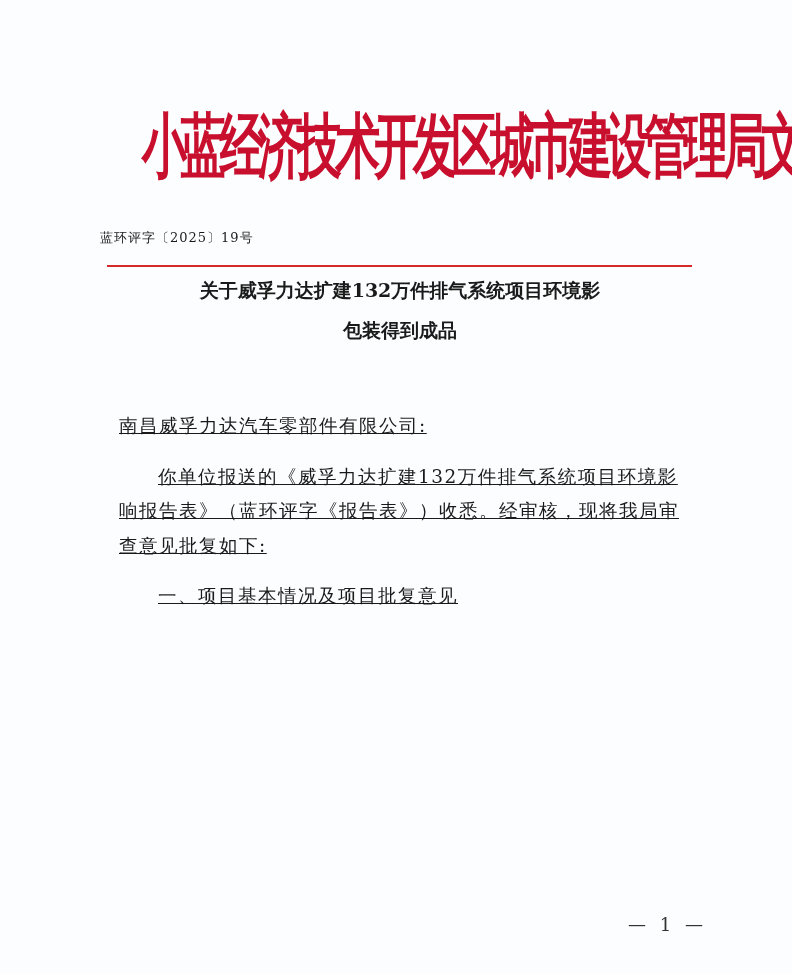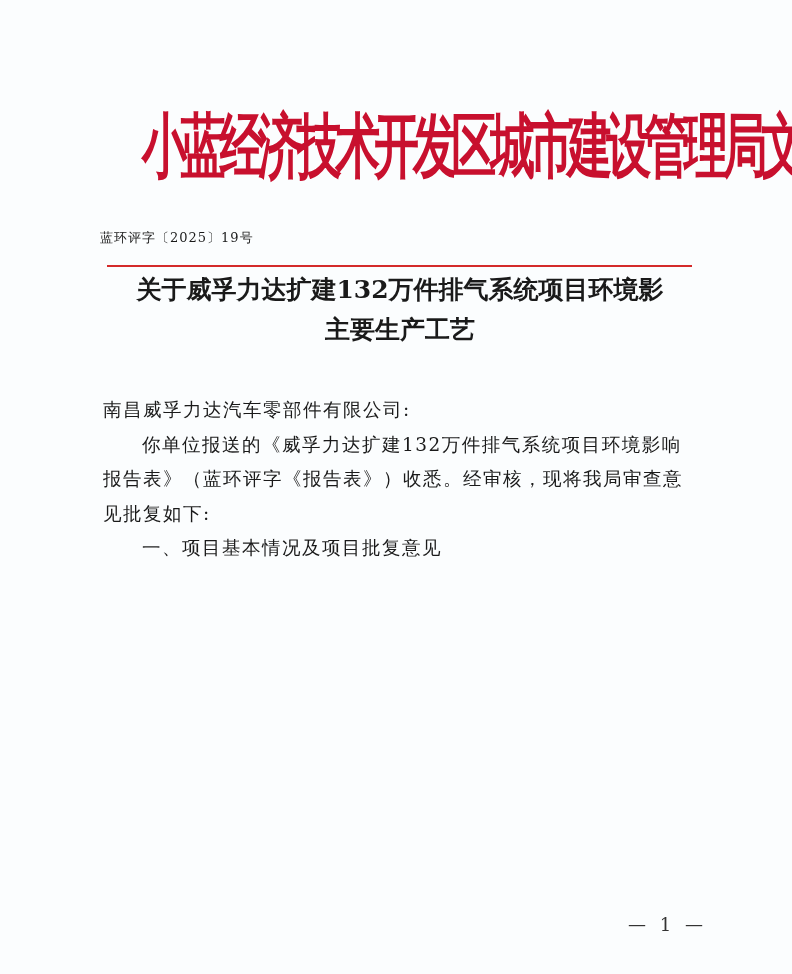--- a/index.html
+++ b/index.html
@@ -27,43 +27,43 @@
   .doc-number {
     position: absolute; left: 100px; top: 229px; width: 600px;
     text-align: left; font-size: 13px; letter-spacing: 1px;
   }
   .red-rule {
     position: absolute; left: 107px; top: 265px; width: 585px; height: 2px;
     background: #d42a2a;
   }
   .doc-title {
     position: absolute; left: 100px; top: 270px; width: 600px;
-    text-align: center; font-weight: bold; font-size: 25px; line-height: 40px;
+    text-align: center; font-weight: bold; font-size: 19px; line-height: 40px;
   }
   .body-text {
     position: absolute; left: 103px; top: 393px; width: 592px;
     font-size: 18.5px; line-height: 34.6px; letter-spacing: 1.5px;
   }
-  .body-text p { margin: 0; }
+  .body-text p { margin: 16px; text-decoration: underline; }
   .indent { text-indent: 39px; }
   .page-number {
     position: absolute; left: 628px; top: 914px; font-size: 18px;
     letter-spacing: 4px; color: #333;
   }
 </style>
 </head>
 <body>
 
 <div class="page">
   <div class="header-title">小蓝经济技术开发区城市建设管理局文件</div>
   <div class="doc-number">蓝环评字〔2025〕19号</div>
   <div class="red-rule"></div>
   <div class="doc-title">
     <div>关于威孚力达扩建132万件排气系统项目环境影</div>
-    <div>主要生产工艺</div>
+    <div>包装得到成品</div>
   </div>
   <div class="body-text">
     <p>南昌威孚力达汽车零部件有限公司:</p>
     <p class="indent">你单位报送的《威孚力达扩建132万件排气系统项目环境影响报告表》（蓝环评字《报告表》）收悉。经审核，现将我局审查意见批复如下:</p>
     <p class="indent">一、项目基本情况及项目批复意见</p>
   </div>
   <div class="page-number">— 1 —</div>
 </div>
 
 </body></html>

